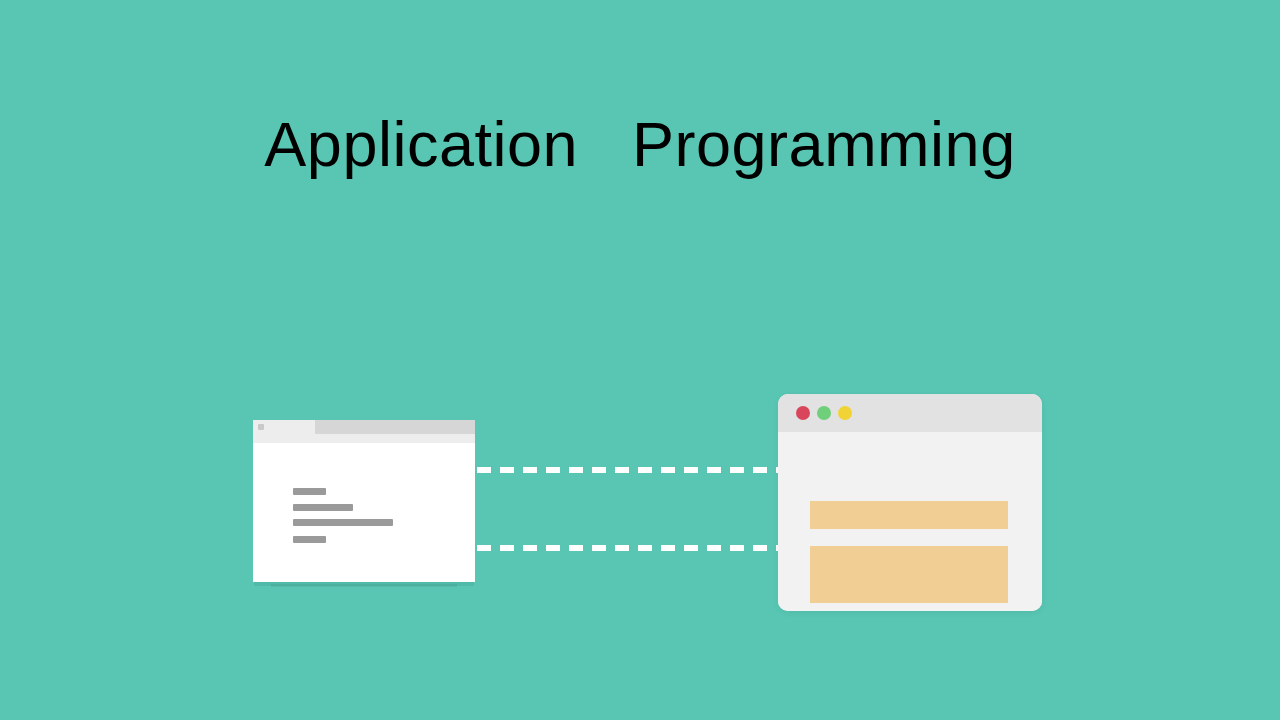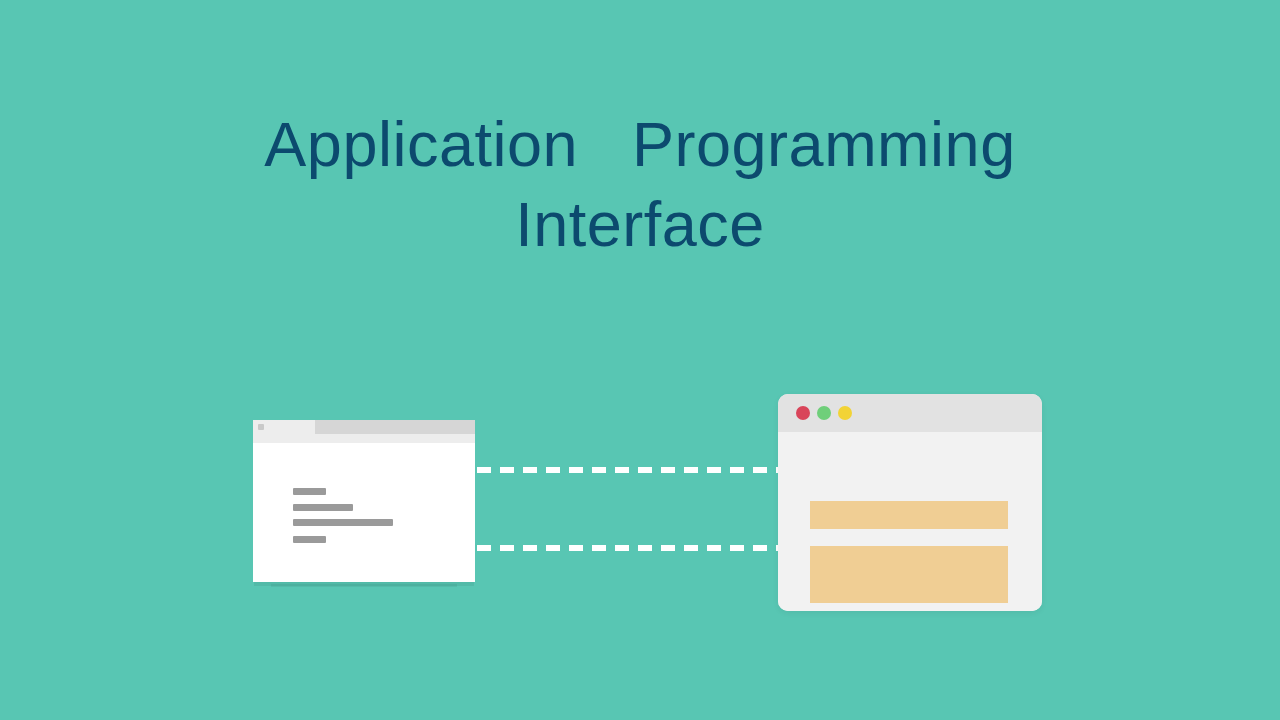--- a/index.html
+++ b/index.html
@@ -21,21 +21,21 @@
     overflow: hidden;
   }
 
   
   .title-block {
     position: absolute;
     left: 0;
     top: 104px;
     width: 1280px;
     text-align: center;
-    color: #0c4a6e;
+    color: #000000;
     font-family: "Liberation Sans", "DejaVu Sans", sans-serif;
     font-size: 63px;
     font-weight: 400;
     line-height: 80px;
     letter-spacing: 0.5px;
   }
   .title-line {
     display: block;
     white-space: pre;
   }
@@ -173,21 +173,20 @@
   .rw-block.one { top: 69px;  height: 28px; }
   .rw-block.two { top: 114px; height: 57px; }
 </style>
 </head>
 <body>
 
 <div id="scene">
 
   <div class="title-block">
     <span class="title-line">Application   Programming</span>
-    <span class="title-line">Interface</span>
   </div>
 
   <div class="left-window">
     <div class="lw-titlebar">
       <div class="lw-tab">
         <div class="lw-favicon"></div>
       </div>
     </div>
     <div class="lw-toolbar"></div>
     <div class="lw-body">

